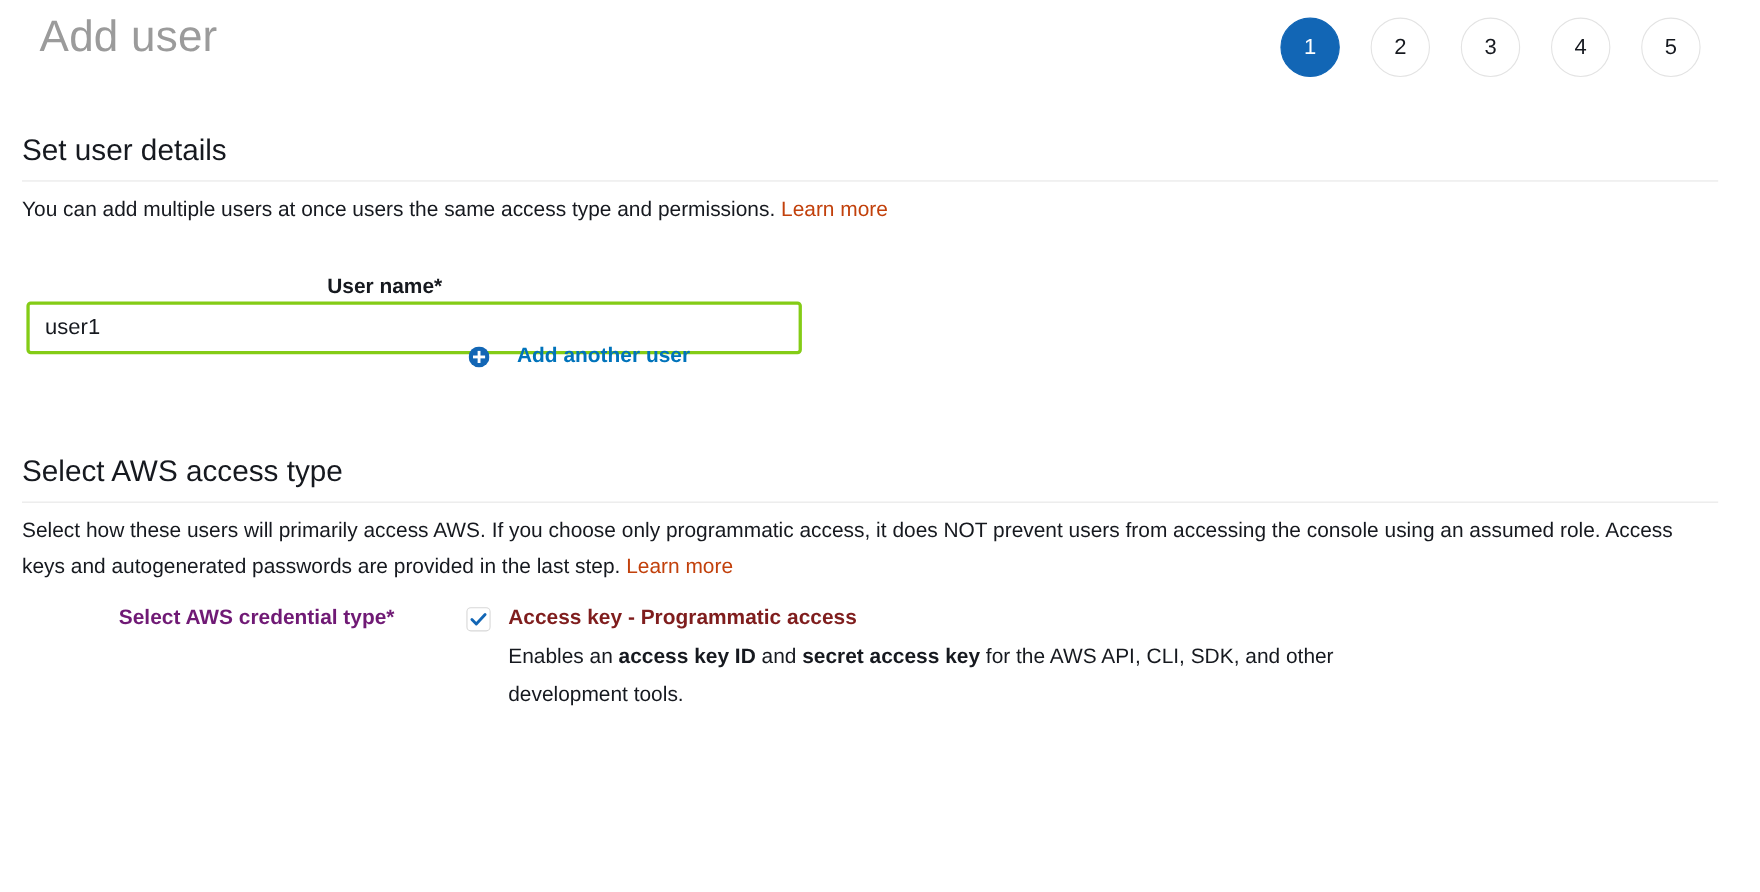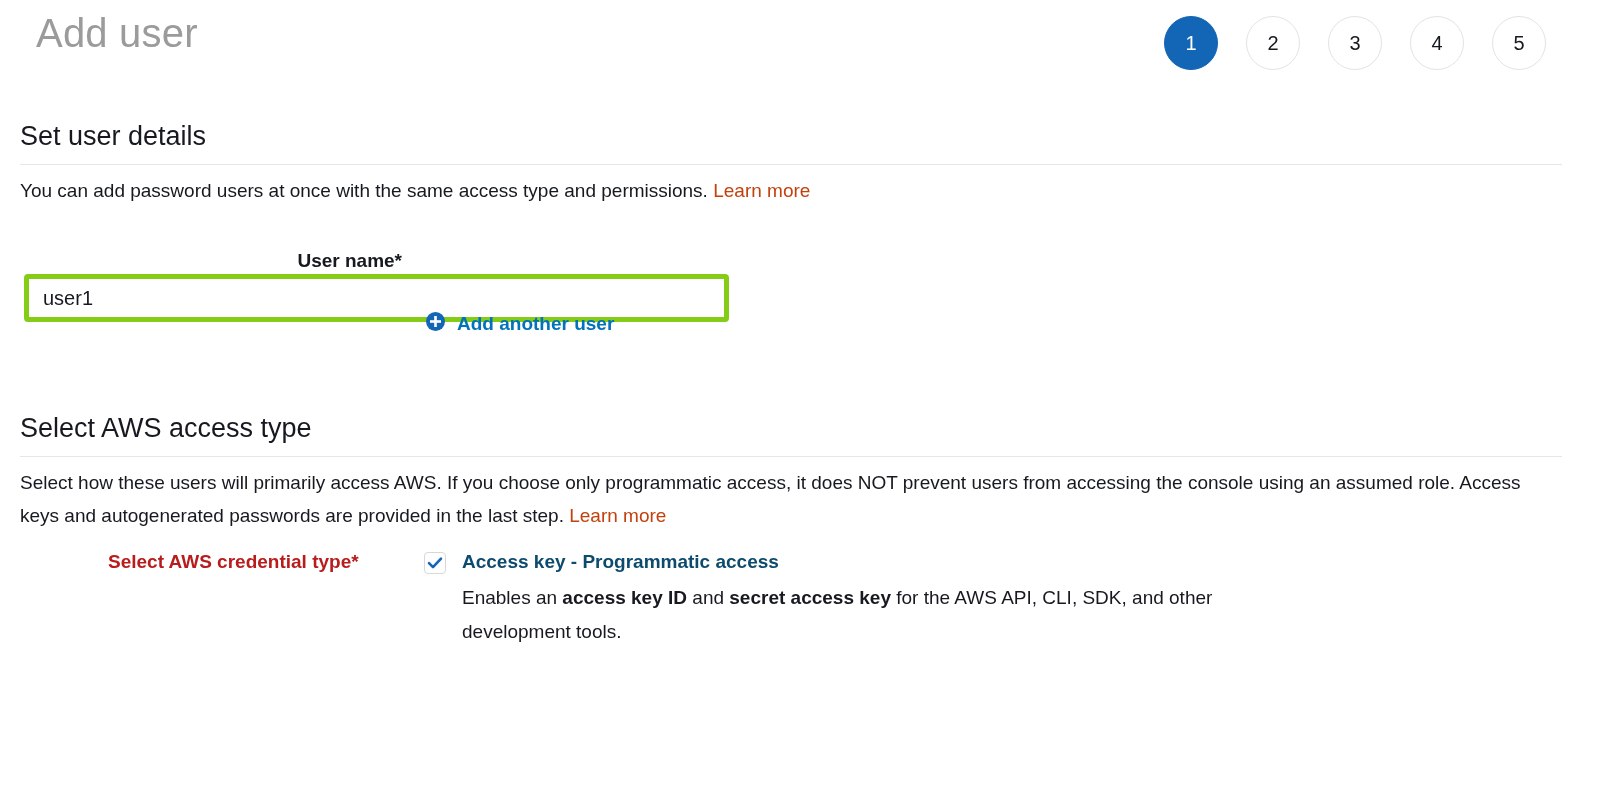--- a/index.html
+++ b/index.html
@@ -110,53 +110,54 @@
     font-weight: bold;
     color: #16191f;
     text-align: right;
     white-space: nowrap;
     line-height: 26px;
   }
   .text-input {
     box-sizing: border-box;
     width: 705px;
     height: 48px;
-    border: 5px solid #84cc16;
+    border: 3px solid #84cc16;
     border-radius: 4px;
     background: #ffffff;
     font-family: "Liberation Sans", sans-serif;
     font-size: 20px;
     color: #16191f;
     padding: 0 14px;
     outline: none;
   }
   .add-another {
     display: inline-flex;
-    gap: 12px;
+    align-items: center;
+    gap: 25px;
     color: #0073bb;
     font-size: 19px;
     font-weight: bold;
     cursor: pointer;
     line-height: 24px;
   }
   .plus-icon {
     width: 19px;
     height: 19px;
     display: inline-block;
     flex: 0 0 auto;
   }
 
   
   .cred-label {
     position: absolute;
     left: 108px;
     top: 549px;
     font-size: 19px;
     font-weight: bold;
-    color: #b91c1c;
+    color: #701a75;
     white-space: nowrap;
     line-height: 26px;
   }
   .option {
     position: absolute;
     display: flex;
     align-items: flex-start;
   }
   .checkbox {
     width: 22px;
@@ -170,21 +171,21 @@
     position: relative;
     cursor: pointer;
   }
   .checkbox svg { position: absolute; left: 2px; top: 2px; }
   .option-body {
     margin-left: 16px;
   }
   .option-title {
     font-size: 19px;
     font-weight: bold;
-    color: #0c4a6e;
+    color: #7f1d1d;
     line-height: 26px;
     white-space: nowrap;
   }
   .option-desc {
     font-size: 19px;
     color: #16191f;
     line-height: 34px;
     margin-top: 6px;
     max-width: 830px;
   }
@@ -213,21 +214,21 @@
       <div class="step">
           <span>5</span>
         </div>
     </div>
   </div>
 
   <div class="section" style="top:118px;">
     <div class="section-title">Set user details</div>
     <div class="divider"></div>
     <div class="section-desc">
-      <span>You can add password users at once with the same access type and permissions.</span>
+      <span>You can add multiple users at once users the same access type and permissions.</span>
       <a class="link">Learn more</a>
     </div>
   </div>
 
   <div class="form-row" style="left:0; top:248px; width:1160px;">
     <div class="field-label" style="width:402px;">User name*</div>
     <input class="text-input" style="margin-left: 24px;" type="text" value="user1">
   </div>
 
   <div class="form-row" style="left:426px; top:312px;">

